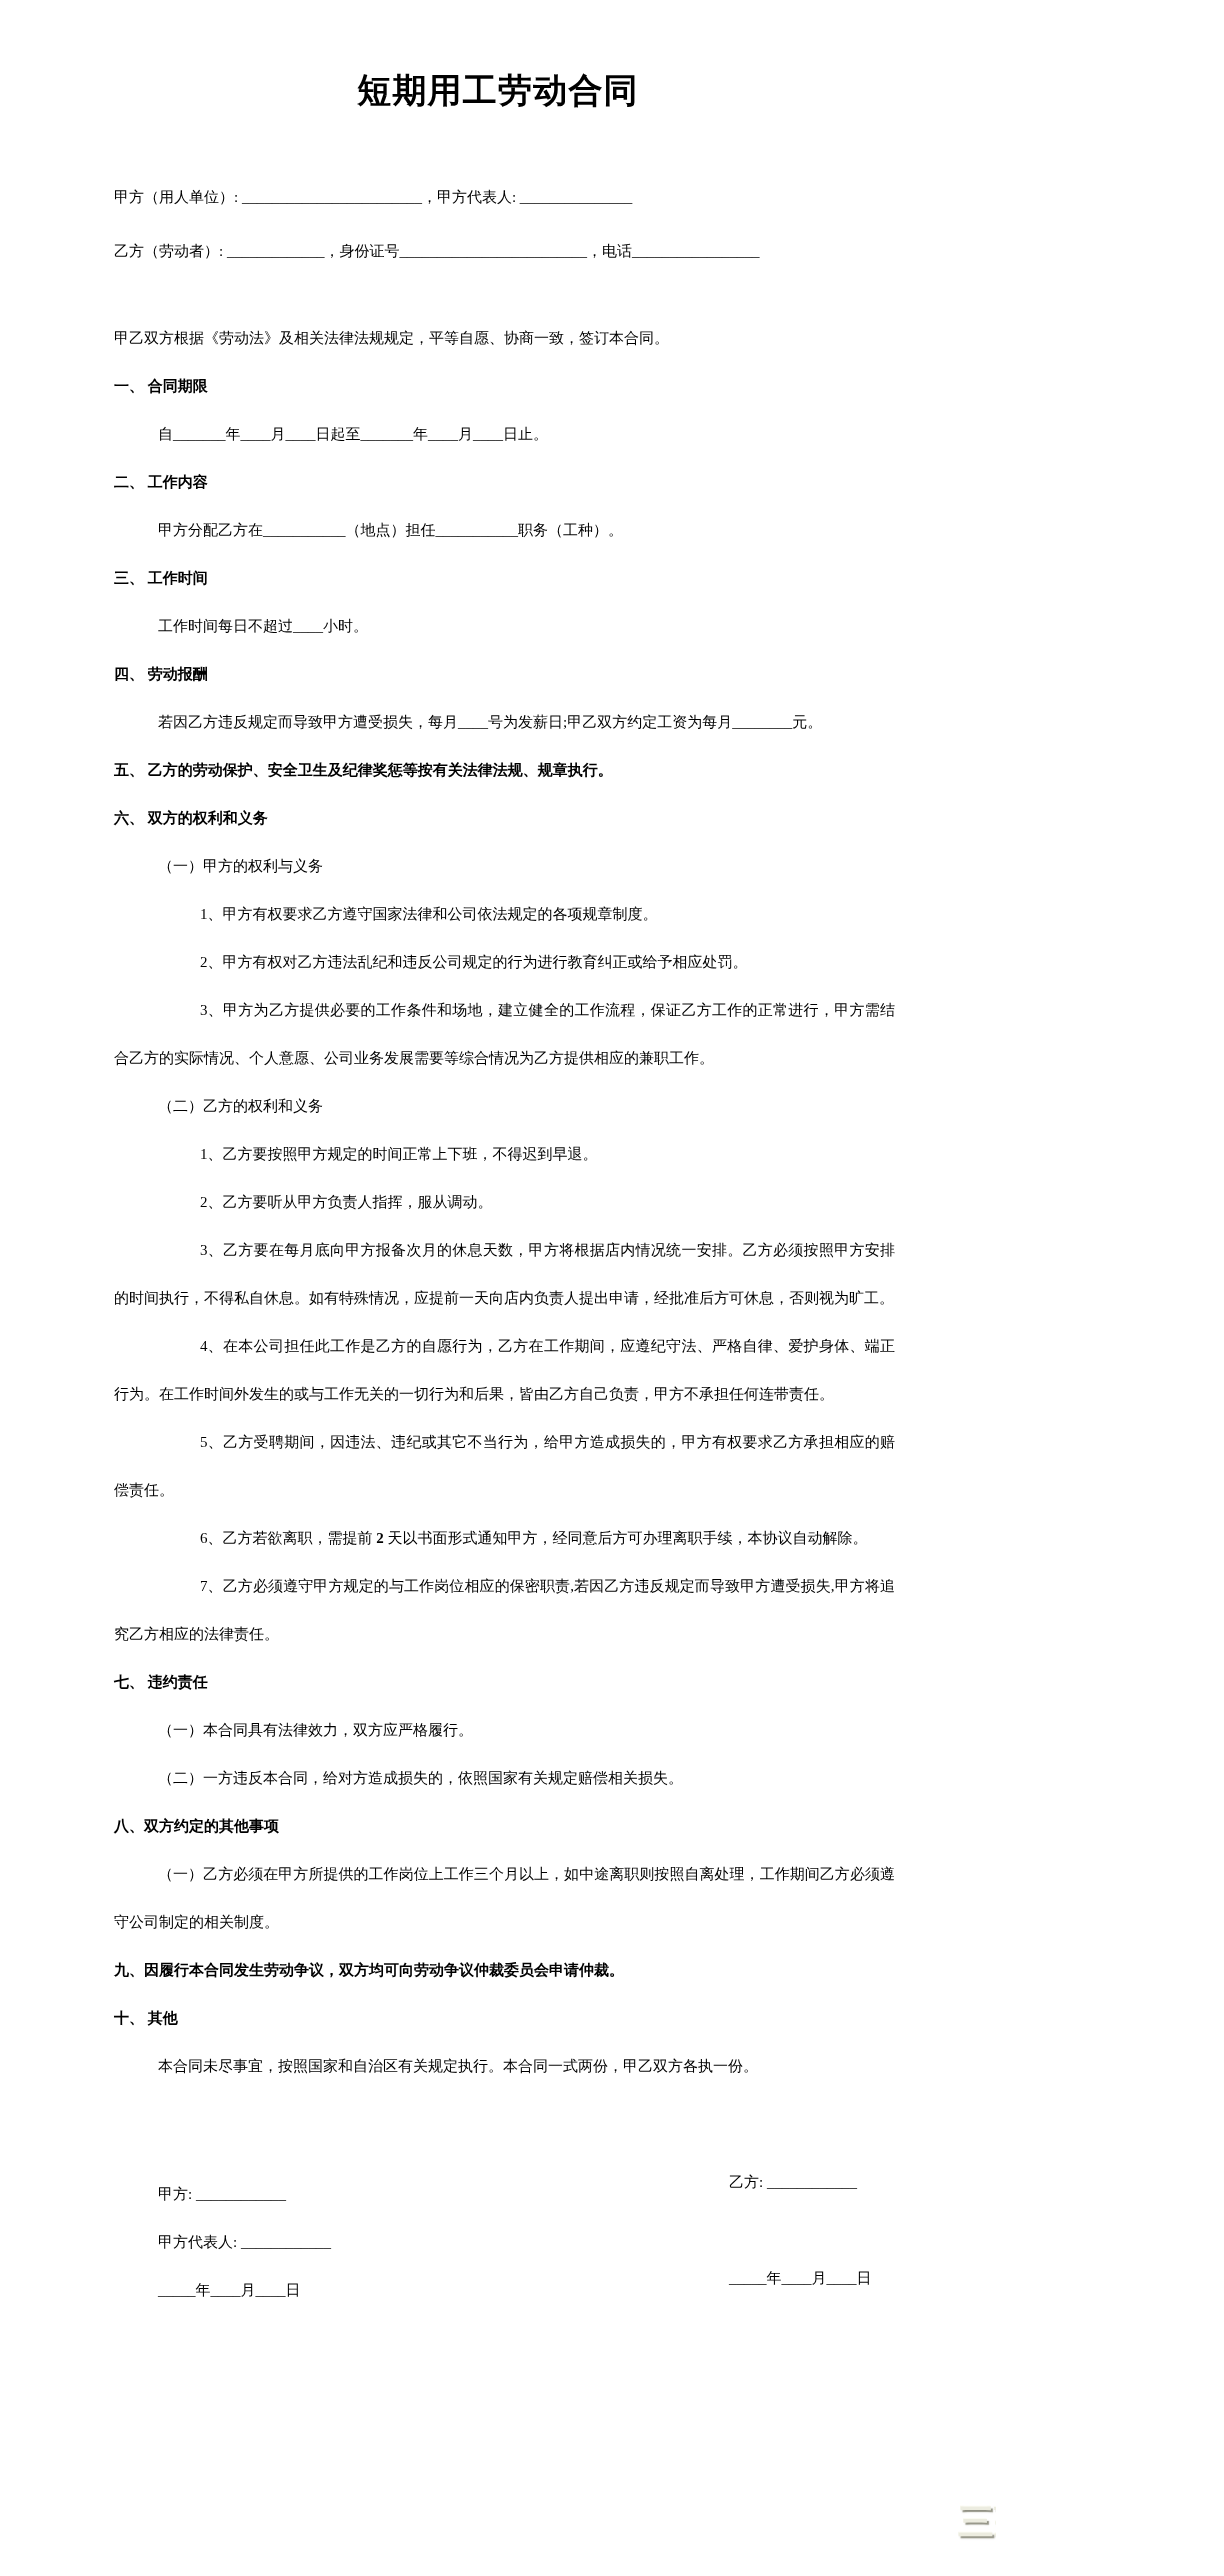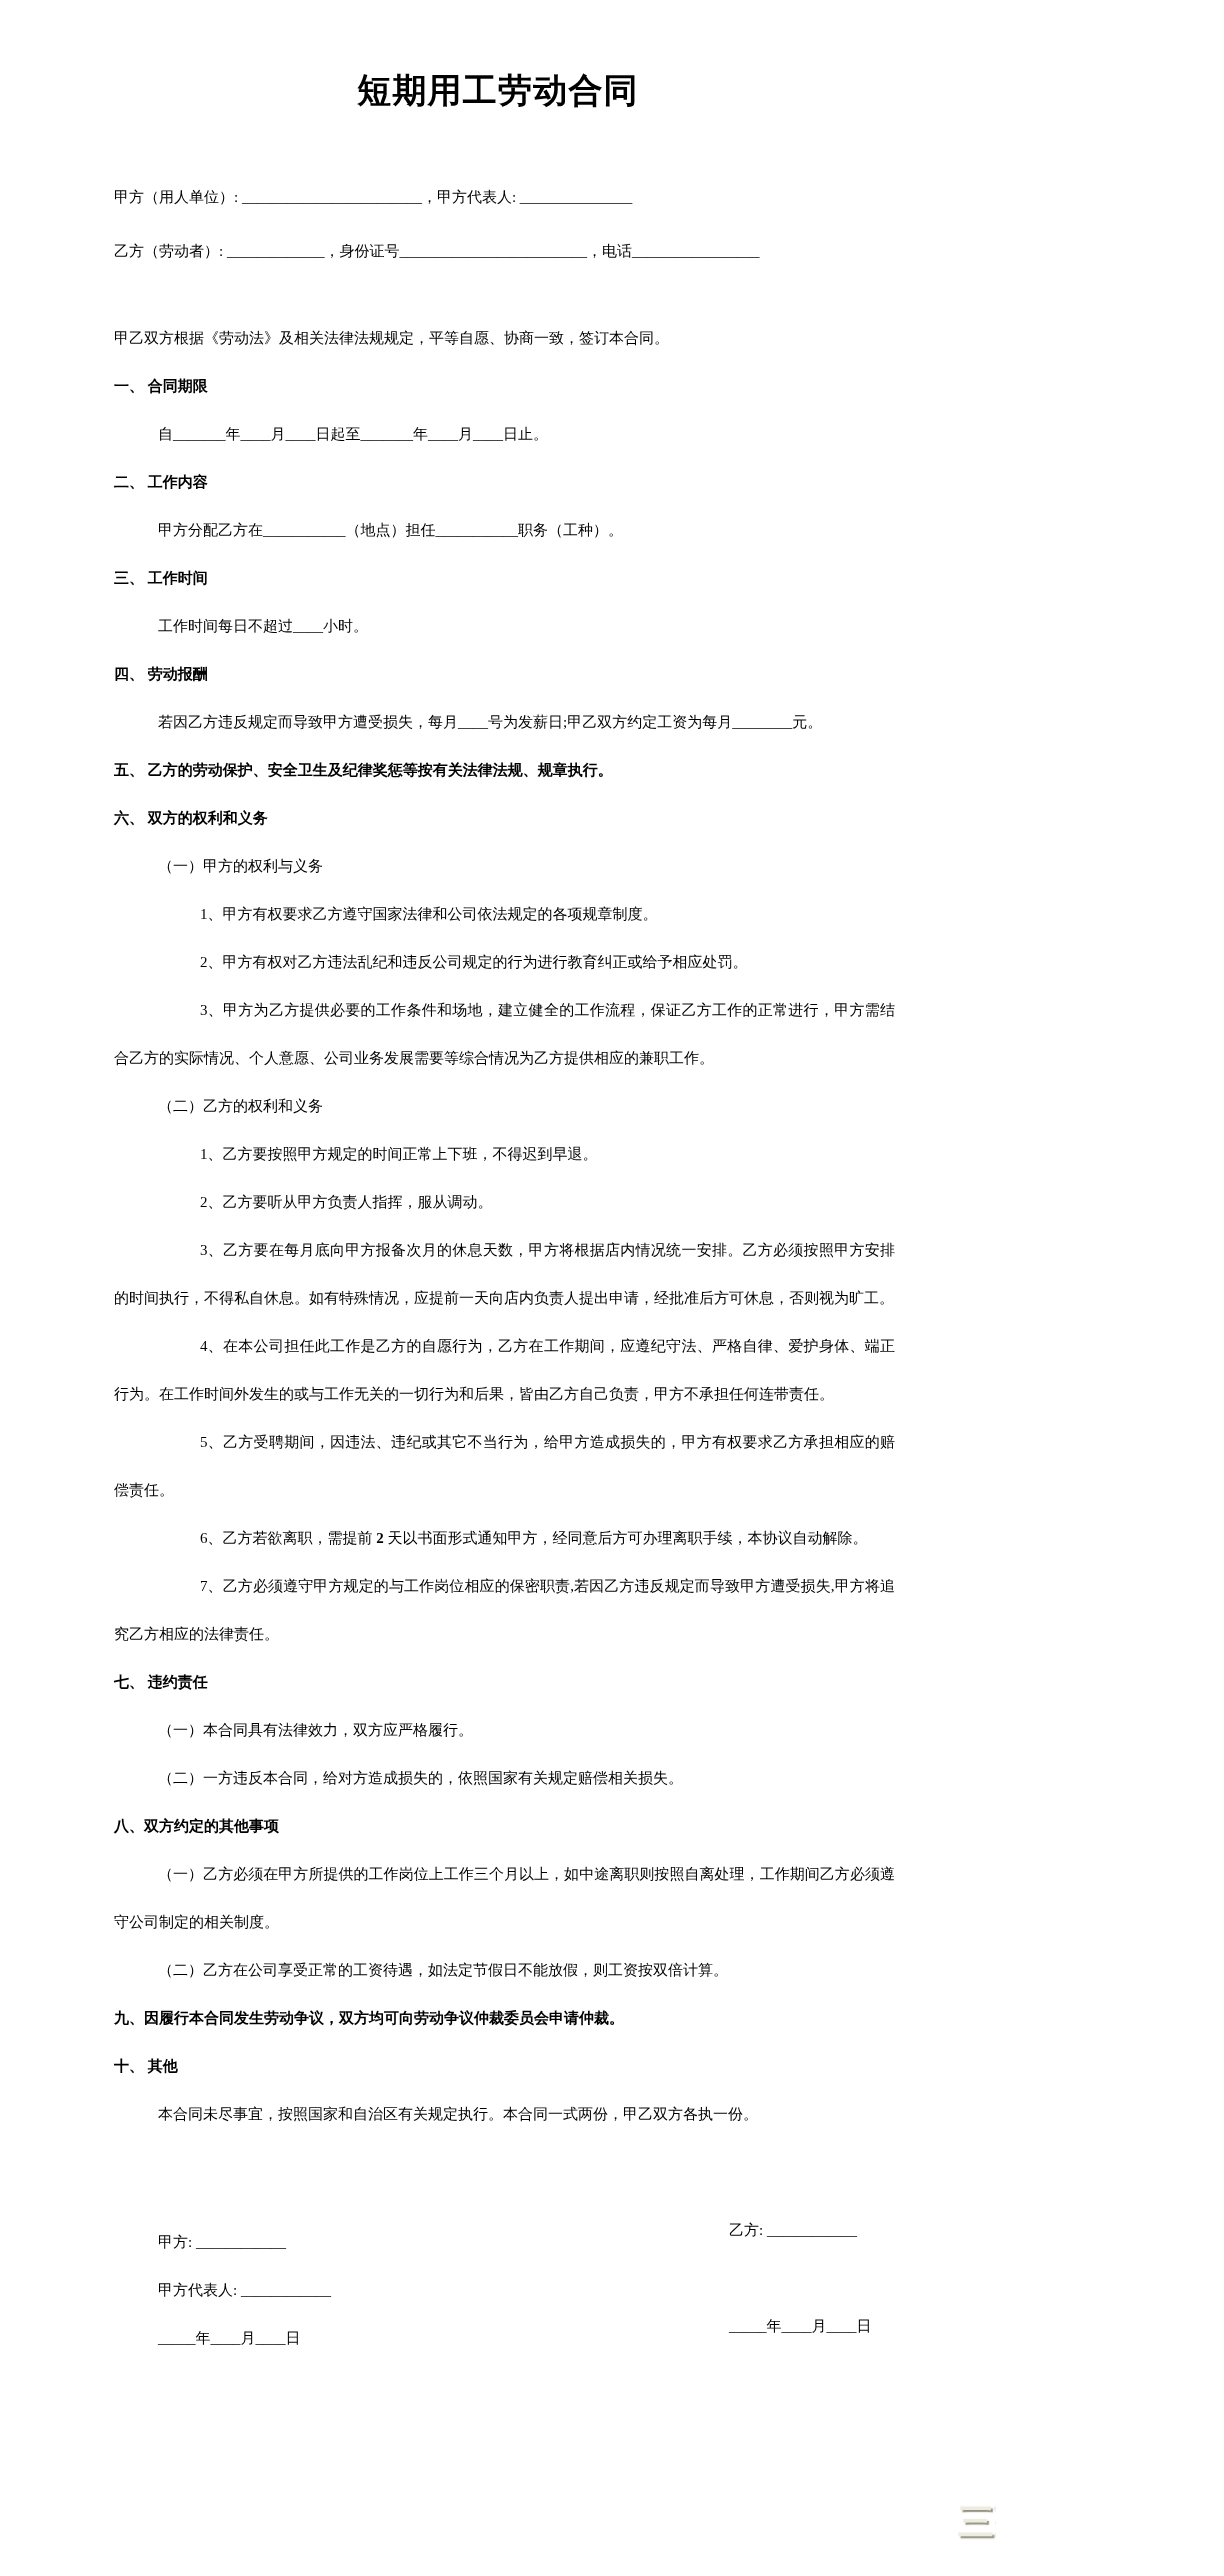--- a/index.html
+++ b/index.html
@@ -92,21 +92,20 @@
     <p class="ind2">5、乙方受聘期间，因违法、违纪或其它不当行为，给甲方造成损失的，甲方有权要求乙方承担相应的赔偿责任。</p>
     <p class="ind2"><span>6、乙方若欲离职，需提前 </span><span class="num">2</span><span> 天以书面形式通知甲方，经同意后方可办理离职手续，本协议自动解除。</span></p>
     <p class="ind2">7、乙方必须遵守甲方规定的与工作岗位相应的保密职责,若因乙方违反规定而导致甲方遭受损失,甲方将追究乙方相应的法律责任。</p>
 
     <p class="h">七、 违约责任</p>
     <p class="ind1">（一）本合同具有法律效力，双方应严格履行。</p>
     <p class="ind1">（二）一方违反本合同，给对方造成损失的，依照国家有关规定赔偿相关损失。</p>
 
     <p class="h">八、双方约定的其他事项</p>
     <p class="ind1">（一）乙方必须在甲方所提供的工作岗位上工作三个月以上，如中途离职则按照自离处理，工作期间乙方必须遵守公司制定的相关制度。</p>
-    <p class="ind1">（二）乙方在公司享受正常的工资待遇，如法定节假日不能放假，则工资按双倍计算。</p>
 
     <p class="h">九、因履行本合同发生劳动争议，双方均可向劳动争议仲裁委员会申请仲裁。</p>
 
     <p class="h">十、 其他</p>
     <p class="ind1">本合同未尽事宜，按照国家和自治区有关规定执行。本合同一式两份，甲乙双方各执一份。</p>
 
     <div class="sig-row first">
       <span class="sig-left">甲方: ____________</span>
       <span class="sig-right">乙方: ____________</span>
     </div>

